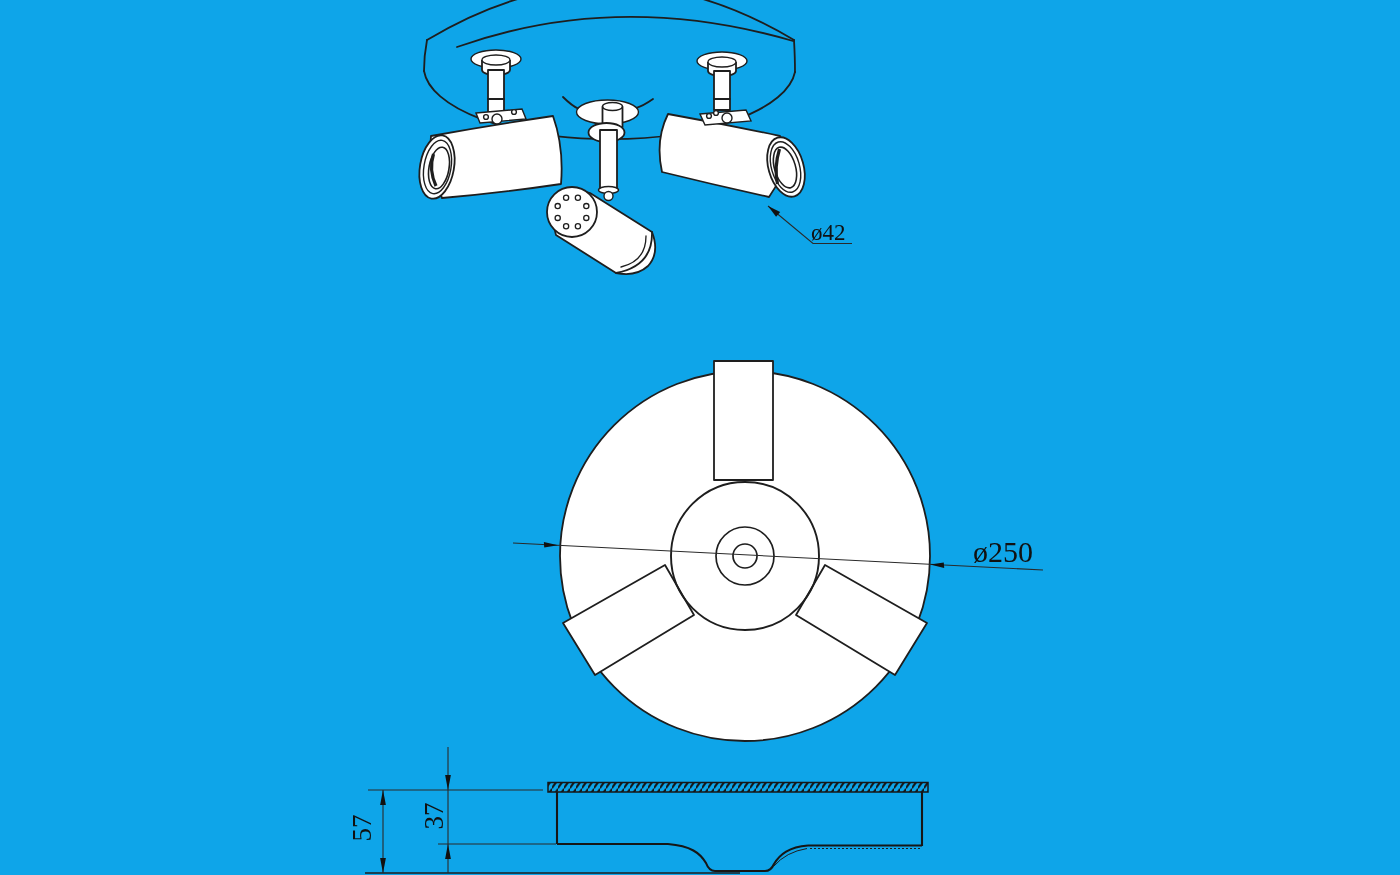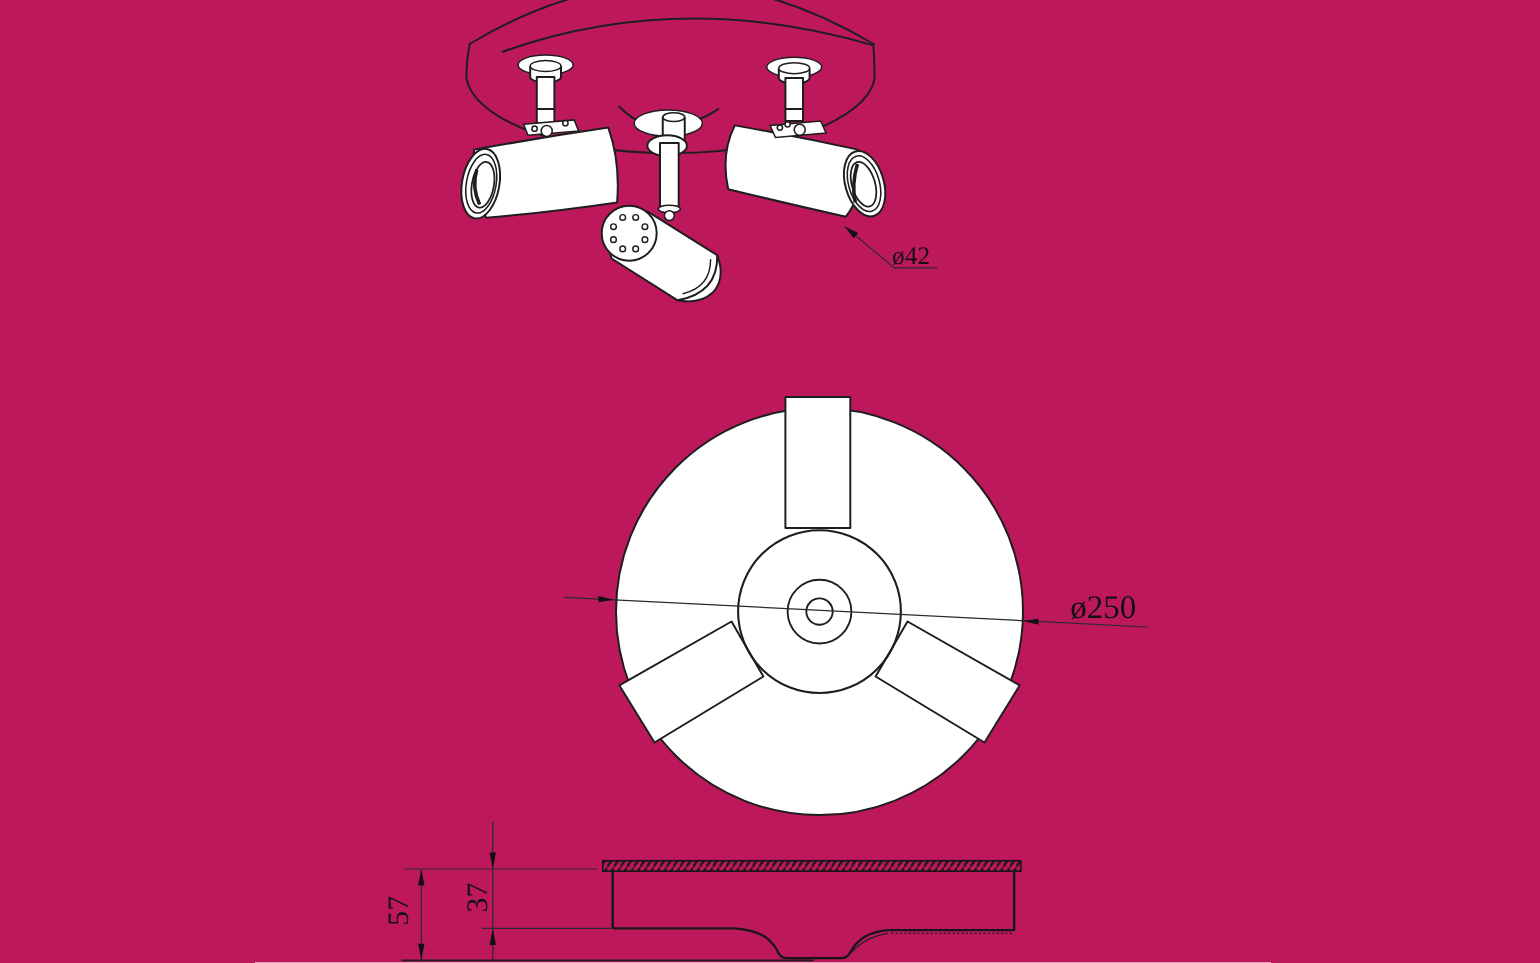--- a/index.html
+++ b/index.html
@@ -5,21 +5,21 @@
   html, body {
     margin: 0;
     padding: 0;
     background: #ffffff;
     font-family: "Liberation Serif", serif;
   }
   .sheet {
     position: relative;
     width: 1400px;
     height: 875px;
-    background: #be185d;
+    background: #0ea5e9;
     overflow: hidden;
   }
   svg { display: block; }
   .outline { fill: none; stroke: #1e1e1e; stroke-width: 1.8; stroke-linecap: round; stroke-linejoin: round; }
   .outline-thick { fill: none; stroke: #161616; stroke-width: 2.1; stroke-linecap: butt; }
   .white { fill: #ffffff; stroke: #1e1e1e; stroke-width: 1.8; stroke-linejoin: round; }
   .white-thin { fill: #ffffff; stroke: #1e1e1e; stroke-width: 1.4; }
   .dimline { fill: none; stroke: #2a2a2a; stroke-width: 1.1; }
   .dimarrow { fill: #111111; stroke: none; }
   .dimtext { fill: #111111; }

